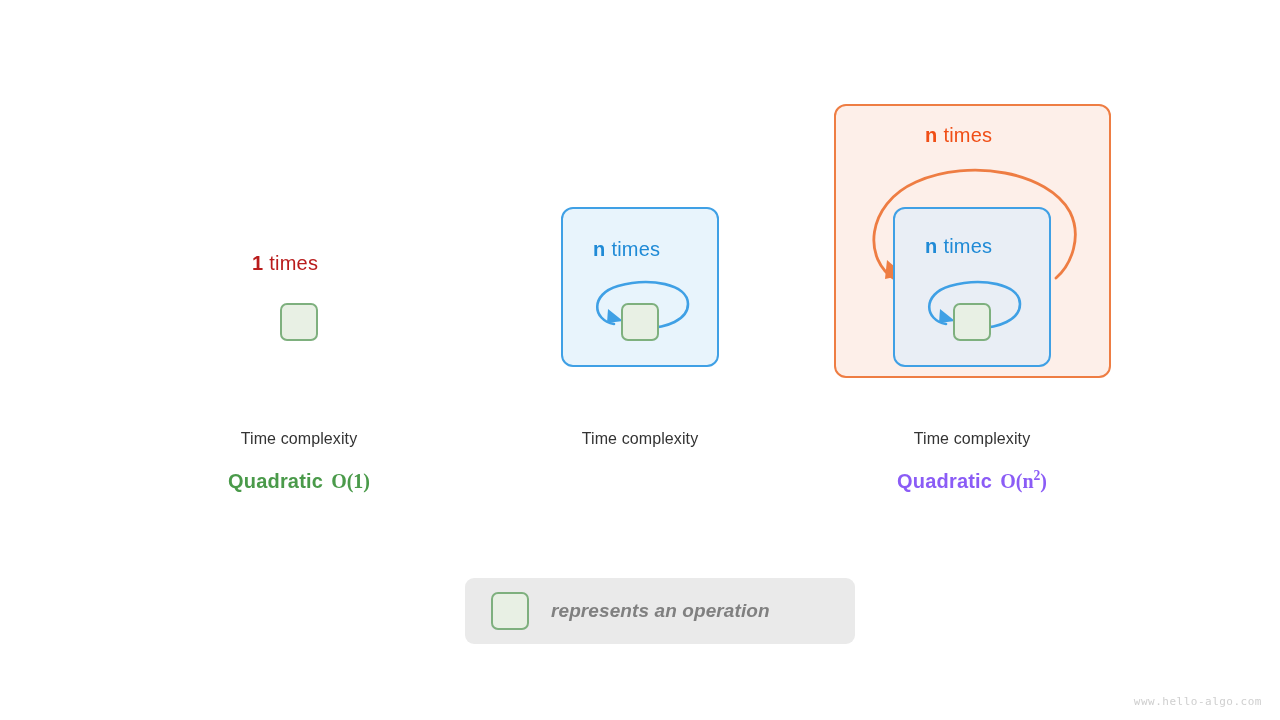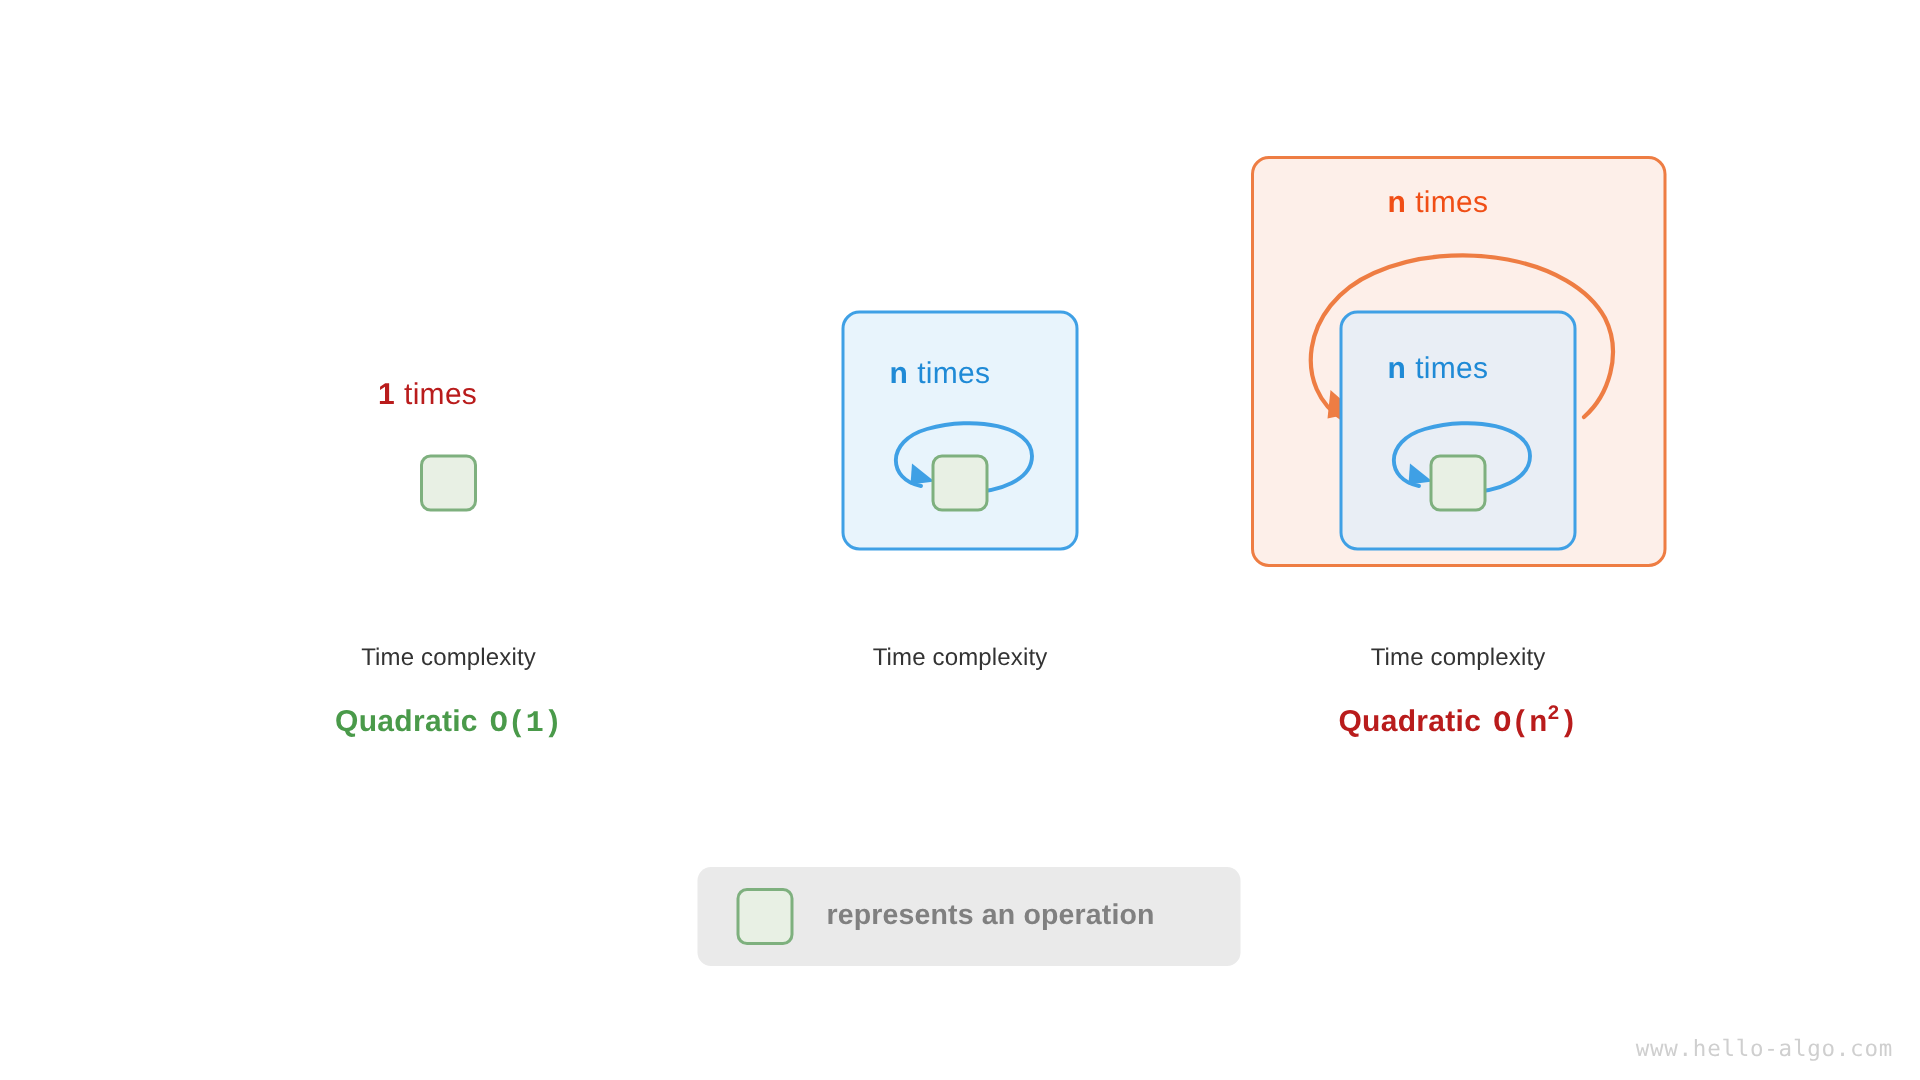--- a/index.html
+++ b/index.html
@@ -79,43 +79,44 @@
     color: #333333;
     letter-spacing: .1px;
   }
   .caption .value {
     margin-top: 22px;
     font-size: 20px;
     font-weight: 700;
     letter-spacing: .2px;
   }
   .caption .value .bigo {
-    font-family: Liberation Mono, monospace;
+    font-family: Liberation Serif, serif;
     font-weight: 700;
     margin-left: 8px;
     letter-spacing: 0;
     text-align: right;
   }
   .caption .value .bigo sup {
     font-size: .68em;
     vertical-align: super;
     line-height: 0;
   }
 
   
   .legend {
     position: absolute;
     left: 465px;
     top: 578px;
-    width: 362px;
+    width: 390px;
     height: 66px;
     background: #eaeaea;
     border-radius: 9px;
     display: flex;
     align-items: center;
+    font-style: italic;
   }
   .legend .swatch {
     position: relative;
     margin-left: 26px;
     width: 38px;
     height: 38px;
     box-sizing: border-box;
     border: 2px solid #7eb07e;
     background: #e8f0e4;
     border-radius: 7px;
@@ -127,21 +128,21 @@
     color: #808080;
     letter-spacing: .1px;
   }
 
   
   .watermark {
     position: absolute;
     right: 18px;
     bottom: 12px;
     font-family: "DejaVu Sans Mono", monospace;
-    font-size: 15px;
+    font-size: 11px;
     color: #cfcfcf;
     letter-spacing: .5px;
   }
 </style>
 </head>
 <body>
 
 <div class="stage">
 
   <div>
@@ -211,21 +212,21 @@
       <span>Quadratic</span><span class="bigo">O(1)</span>
     </div>
   </div>
 
   <div class="caption" style="left:490px; top:430px;">
     <div class="title">Time complexity</div>
   </div>
 
   <div class="caption" style="left:822px; top:430px;">
     <div class="title">Time complexity</div>
-    <div class="value" style="color:#b91c1c;">
+    <div class="value" style="color:#8b5cf6;">
       <span>Quadratic</span><span class="bigo"><span>O(n</span><sup>2</sup><span>)</span></span>
     </div>
   </div>
 
   <div class="legend">
     <div class="swatch"></div>
     <div class="legend-text">represents an operation</div>
   </div>
 
   <div class="watermark">www.hello-algo.com</div>

